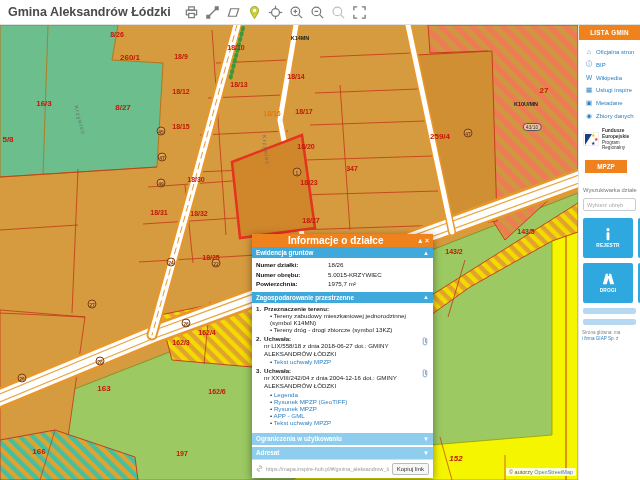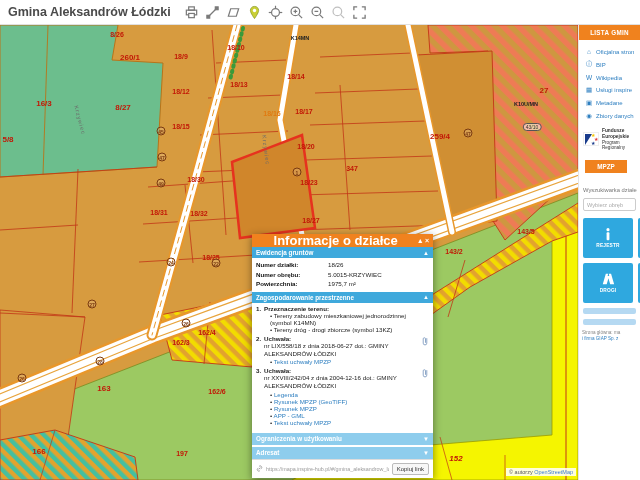--- a/index.html
+++ b/index.html
@@ -32,21 +32,21 @@
   .addr-badge { position:absolute; transform:translate(-50%,-50%); font-size:5px; color:#333;
     border:1px solid #555; border-radius:4px; padding:0 2px; background:rgba(255,255,255,0.5); pointer-events:none; }
   #attribution { position:absolute; right:64px; bottom:4px; background:rgba(255,255,255,0.85);
     font-size:5.5px; color:#555; padding:1px 3px; z-index:30; }
   #attribution a { color:#3a7bd5; text-decoration:none; }
 
   
   #popup { position:absolute; left:252px; top:234px; width:181px; z-index:50;
     box-shadow:0 2px 8px rgba(0,0,0,0.45); background:#fff; font-size:6.2px; }
   .pp-header { background:#F0821E; color:#fff; height:13px; display:flex; align-items:center; padding:0 4px; }
-  .pp-header .pp-title { flex:1; text-align:center; font-weight:bold; font-size:13px; }
+  .pp-header .pp-title { flex:1; text-align:center; font-weight:bold; font-size:10px; }
   .pp-header .ctrl { font-size:7px; cursor:pointer; margin-left:3px; font-weight:bold; }
   .sec-bar { background:#3FA9DC; color:#fff; height:11px; display:flex; align-items:center;
     padding:0 4px; font-weight:bold; font-size:6.3px; cursor:pointer; }
   .sec-bar .chev { margin-left:auto; font-size:6px; }
   .sec-bar.light { background:#8ECDED; height:12px; margin-top:2px; }
   .pp-fields { padding:2px 4px 3px; }
   .pp-field { display:flex; line-height:1.55; }
   .pp-field .fl { width:72px; font-weight:bold; color:#111; }
   .pp-field .fv { color:#222; }
   .pp-zoning { padding:2px 4px 3px; color:#222; }

